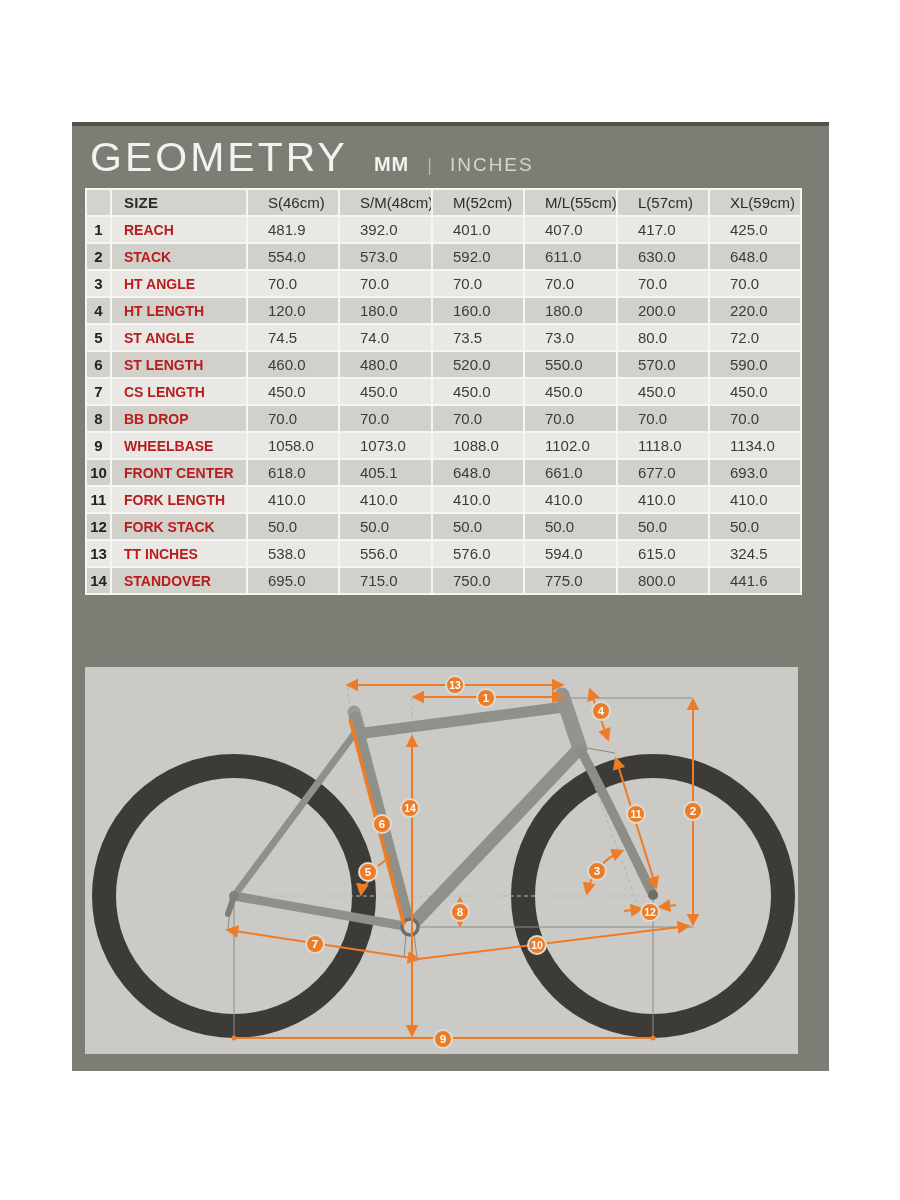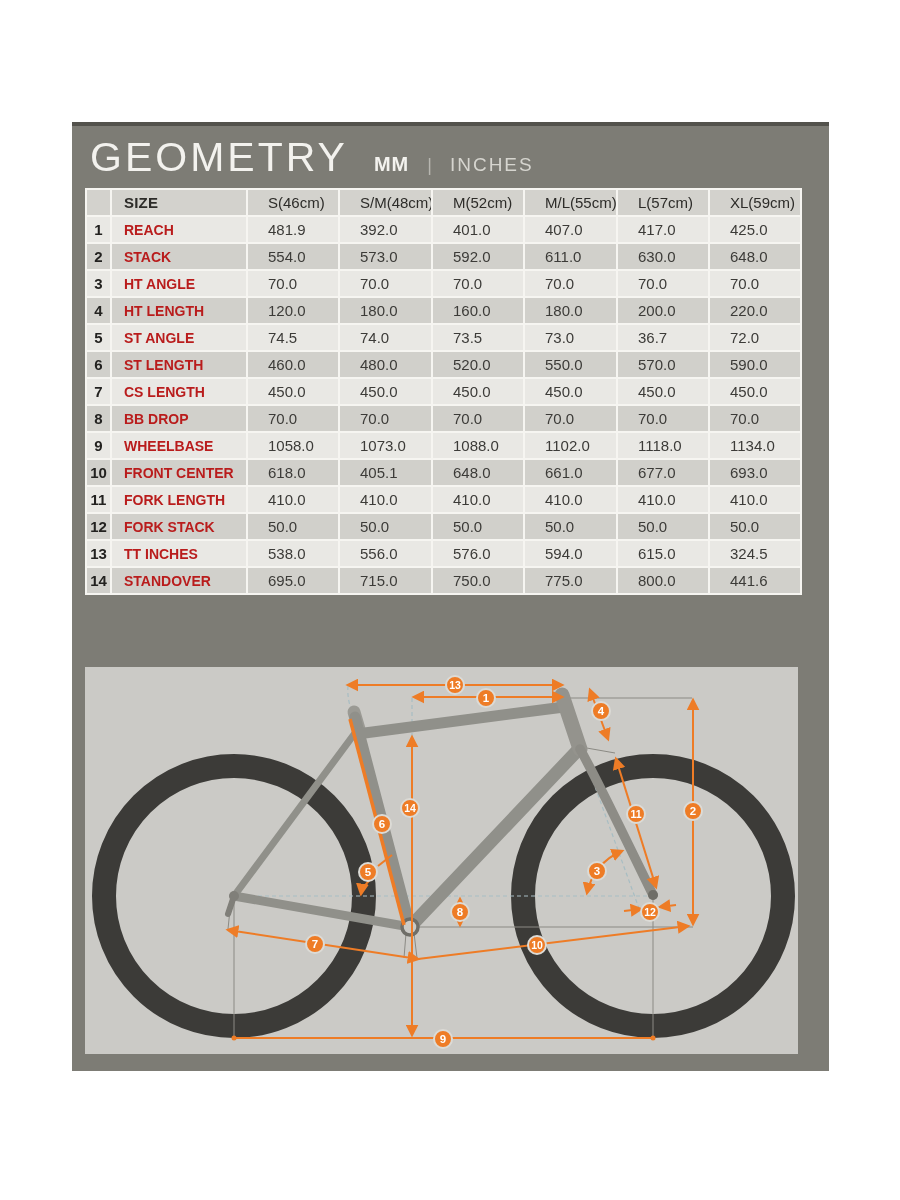--- a/index.html
+++ b/index.html
@@ -119,21 +119,21 @@
           <td class="val">200.0</td>
           <td class="val">220.0</td>
         </tr>
         <tr class="light">
           <td class="num">5</td>
           <td class="label">ST ANGLE</td>
           <td class="val">74.5</td>
           <td class="val">74.0</td>
           <td class="val">73.5</td>
           <td class="val">73.0</td>
-          <td class="val">36.7</td>
+          <td class="val">80.0</td>
           <td class="val">72.0</td>
         </tr>
         <tr class="dark">
           <td class="num">6</td>
           <td class="label">ST LENGTH</td>
           <td class="val">460.0</td>
           <td class="val">480.0</td>
           <td class="val">520.0</td>
           <td class="val">550.0</td>
           <td class="val">570.0</td>

